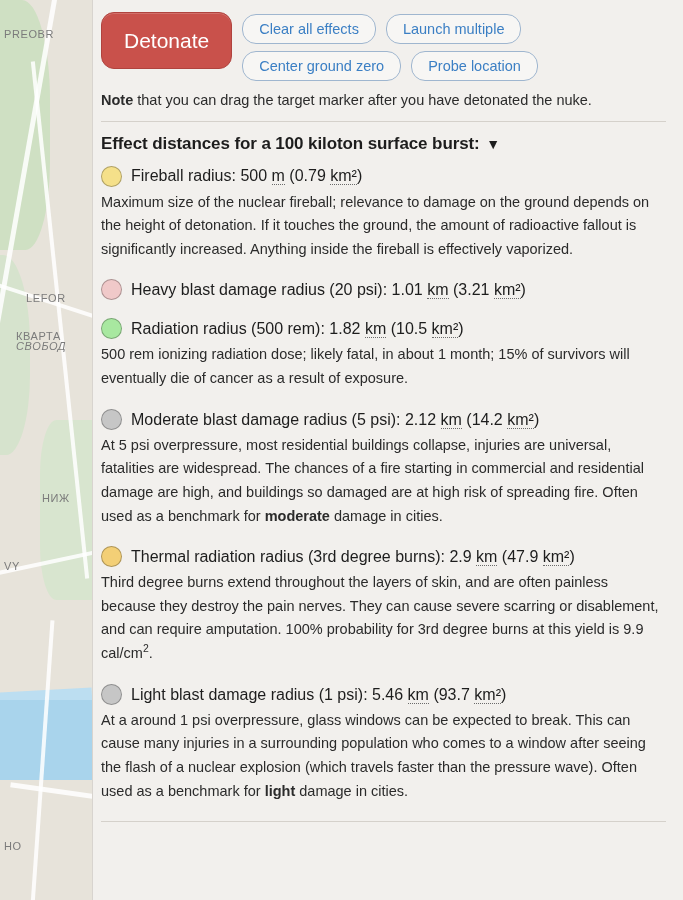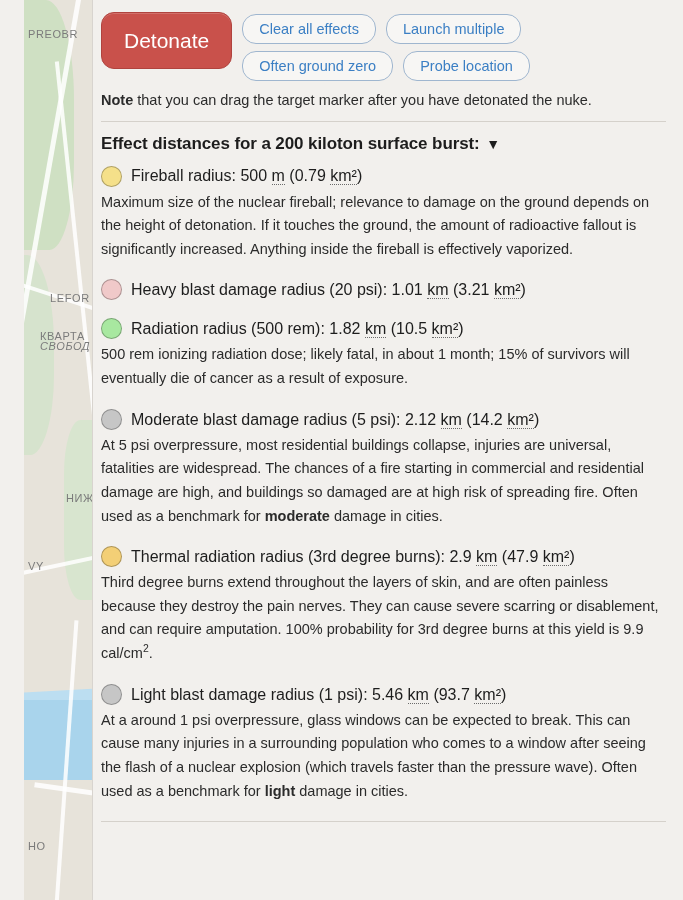--- a/index.html
+++ b/index.html
@@ -23,21 +23,20 @@
   }
 
   
   #map {
     position: absolute;
     left: 0; top: 0;
     width: 92px;
     height: 900px;
     background: #000000;
     overflow: hidden;
-    margin-left: 24px;
   }
   #map .landmass {
     position: absolute;
     left: 0; top: 0;
     width: 92px; height: 900px;
     background:
       linear-gradient(180deg, #e7e3da 0%, #e7e3da 76%, #e7e3da 100%);
   }
   #map .park-a {
     position: absolute;
@@ -252,34 +251,34 @@
 
       <div class="controls">
         <button class="detonate-btn">Detonate</button>
 
         <div class="pill-group">
           <div class="pill-row">
             <button class="pill">Clear all effects</button>
             <button class="pill">Launch multiple</button>
           </div>
           <div class="pill-row">
-            <button class="pill">Often ground zero</button>
+            <button class="pill">Center ground zero</button>
             <button class="pill">Probe location</button>
           </div>
         </div>
       </div>
 
       <div class="note">
         <b>Note</b><span> that you can drag the target marker after you have detonated the nuke.</span>
       </div>
 
       <hr class="divider">
 
       <div class="effects-heading">
-        <span>Effect distances for a 200 kiloton surface burst:</span>
+        <span>Effect distances for a 100 kiloton surface burst:</span>
         <span class="caret">▼</span>
       </div>
 
       <div class="effect">
         <div class="effect-title">
           <span class="swatch" style="background:#f5e08a"></span>
           <span class="t"><span>Fireball radius</span>: <span>500</span> <span class="u">m</span> (<span>0.79</span> <span class="u">km²</span>)</span>
         </div>
         <p class="effect-desc">Maximum size of the nuclear fireball; relevance to damage on the ground depends on the height of detonation. If it touches the ground, the amount of radioactive fallout is significantly increased. Anything inside the fireball is effectively vaporized.</p>
       </div>

